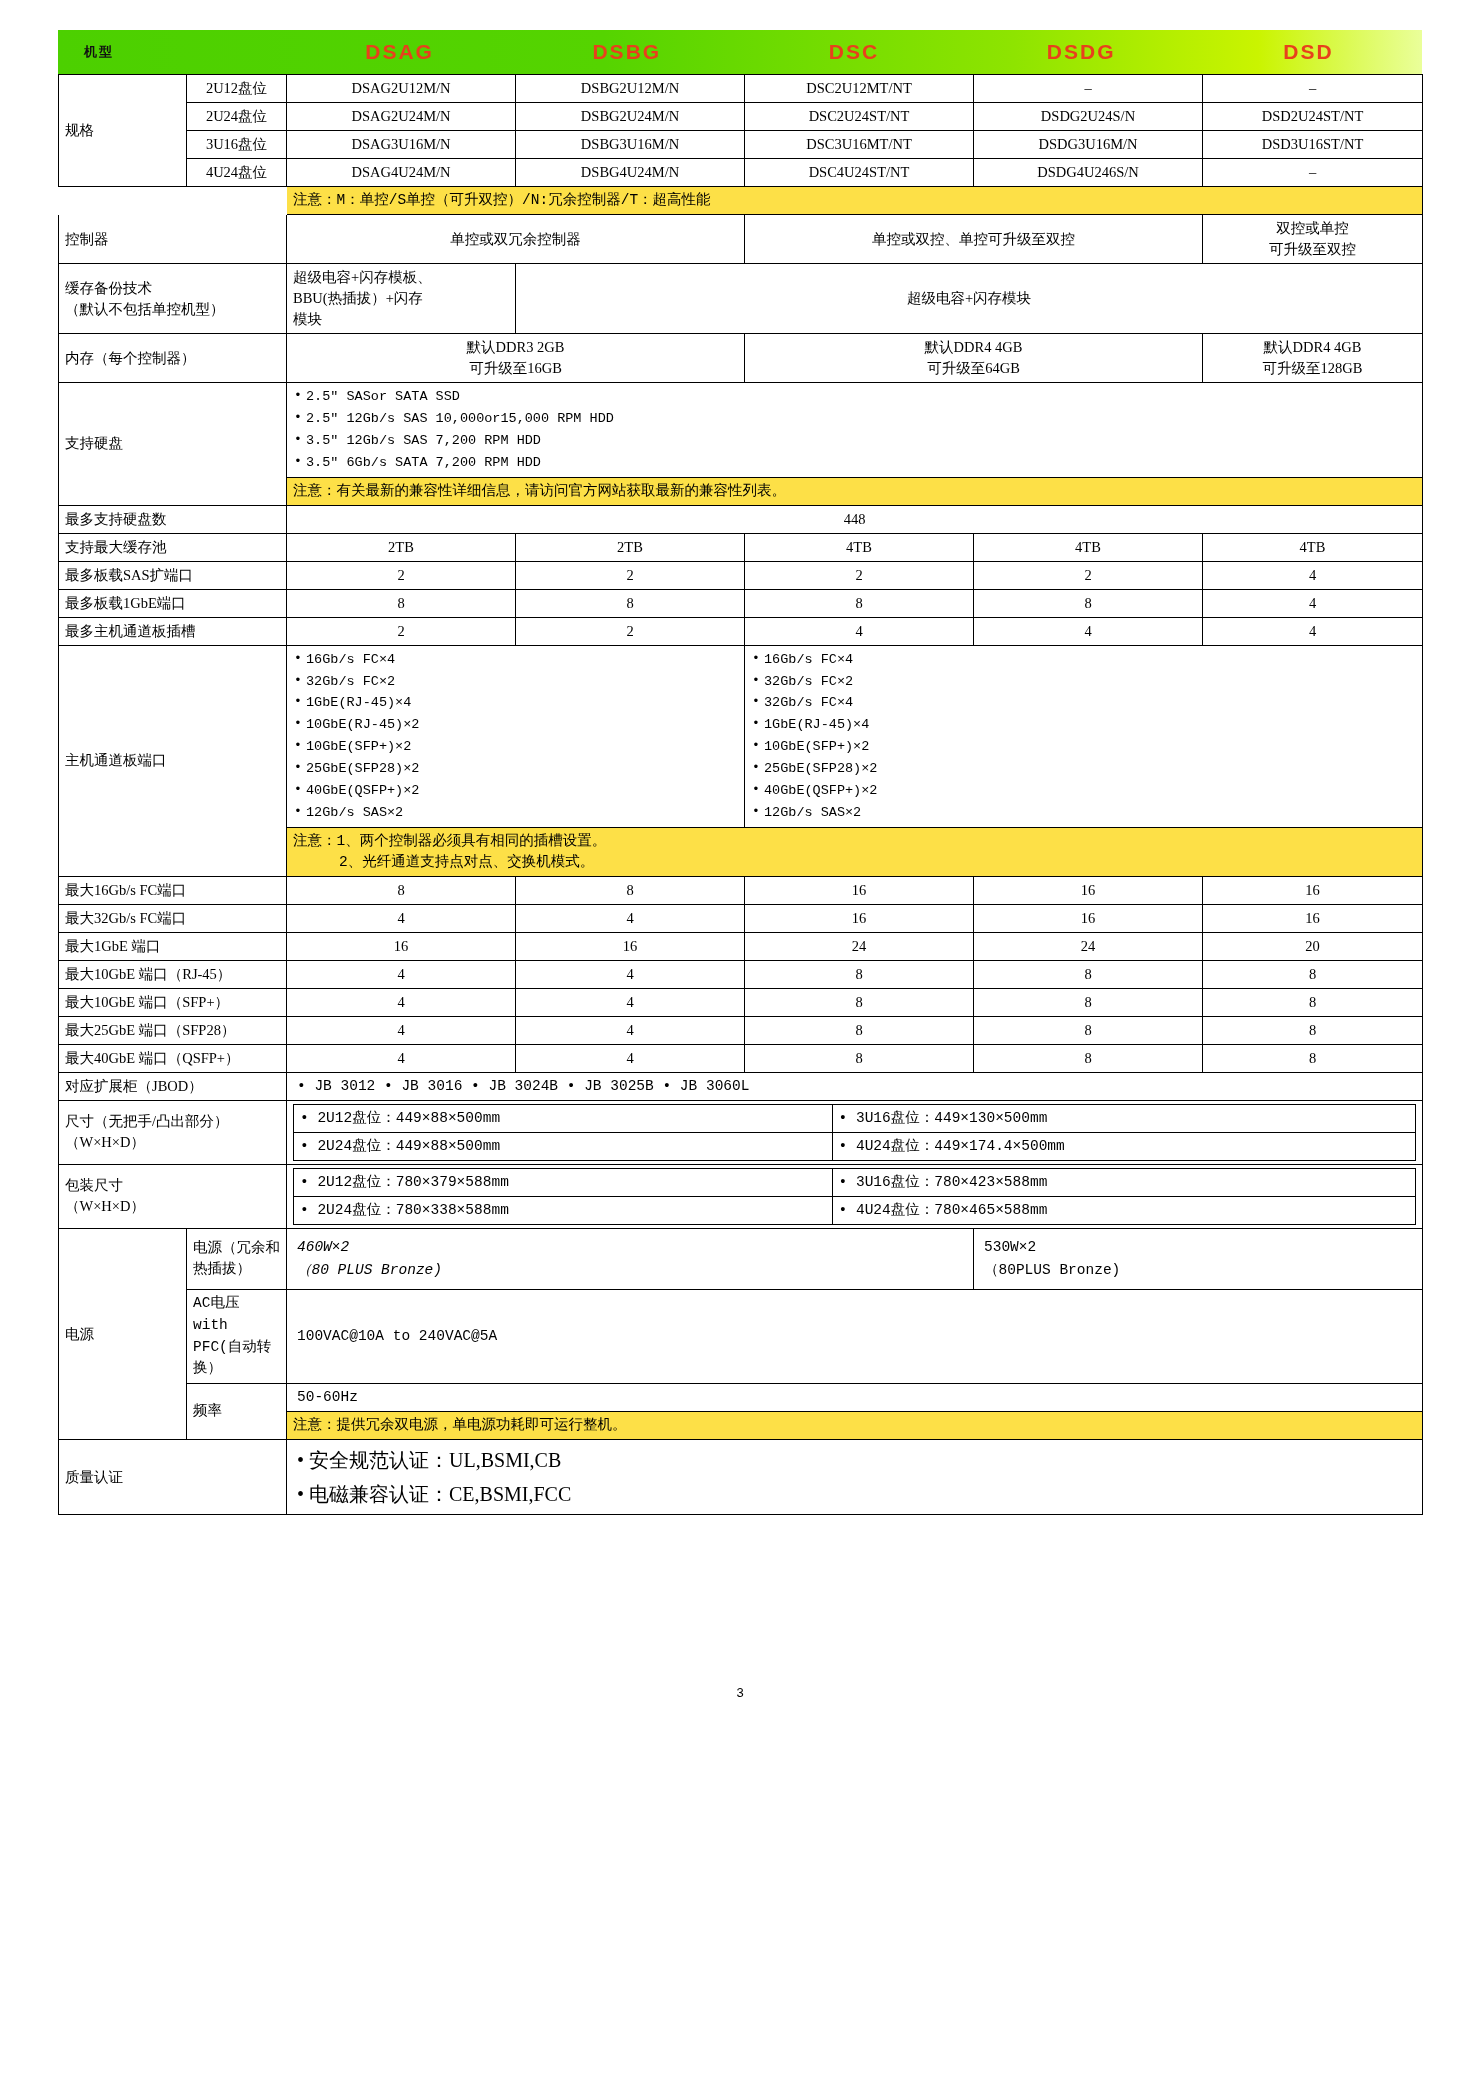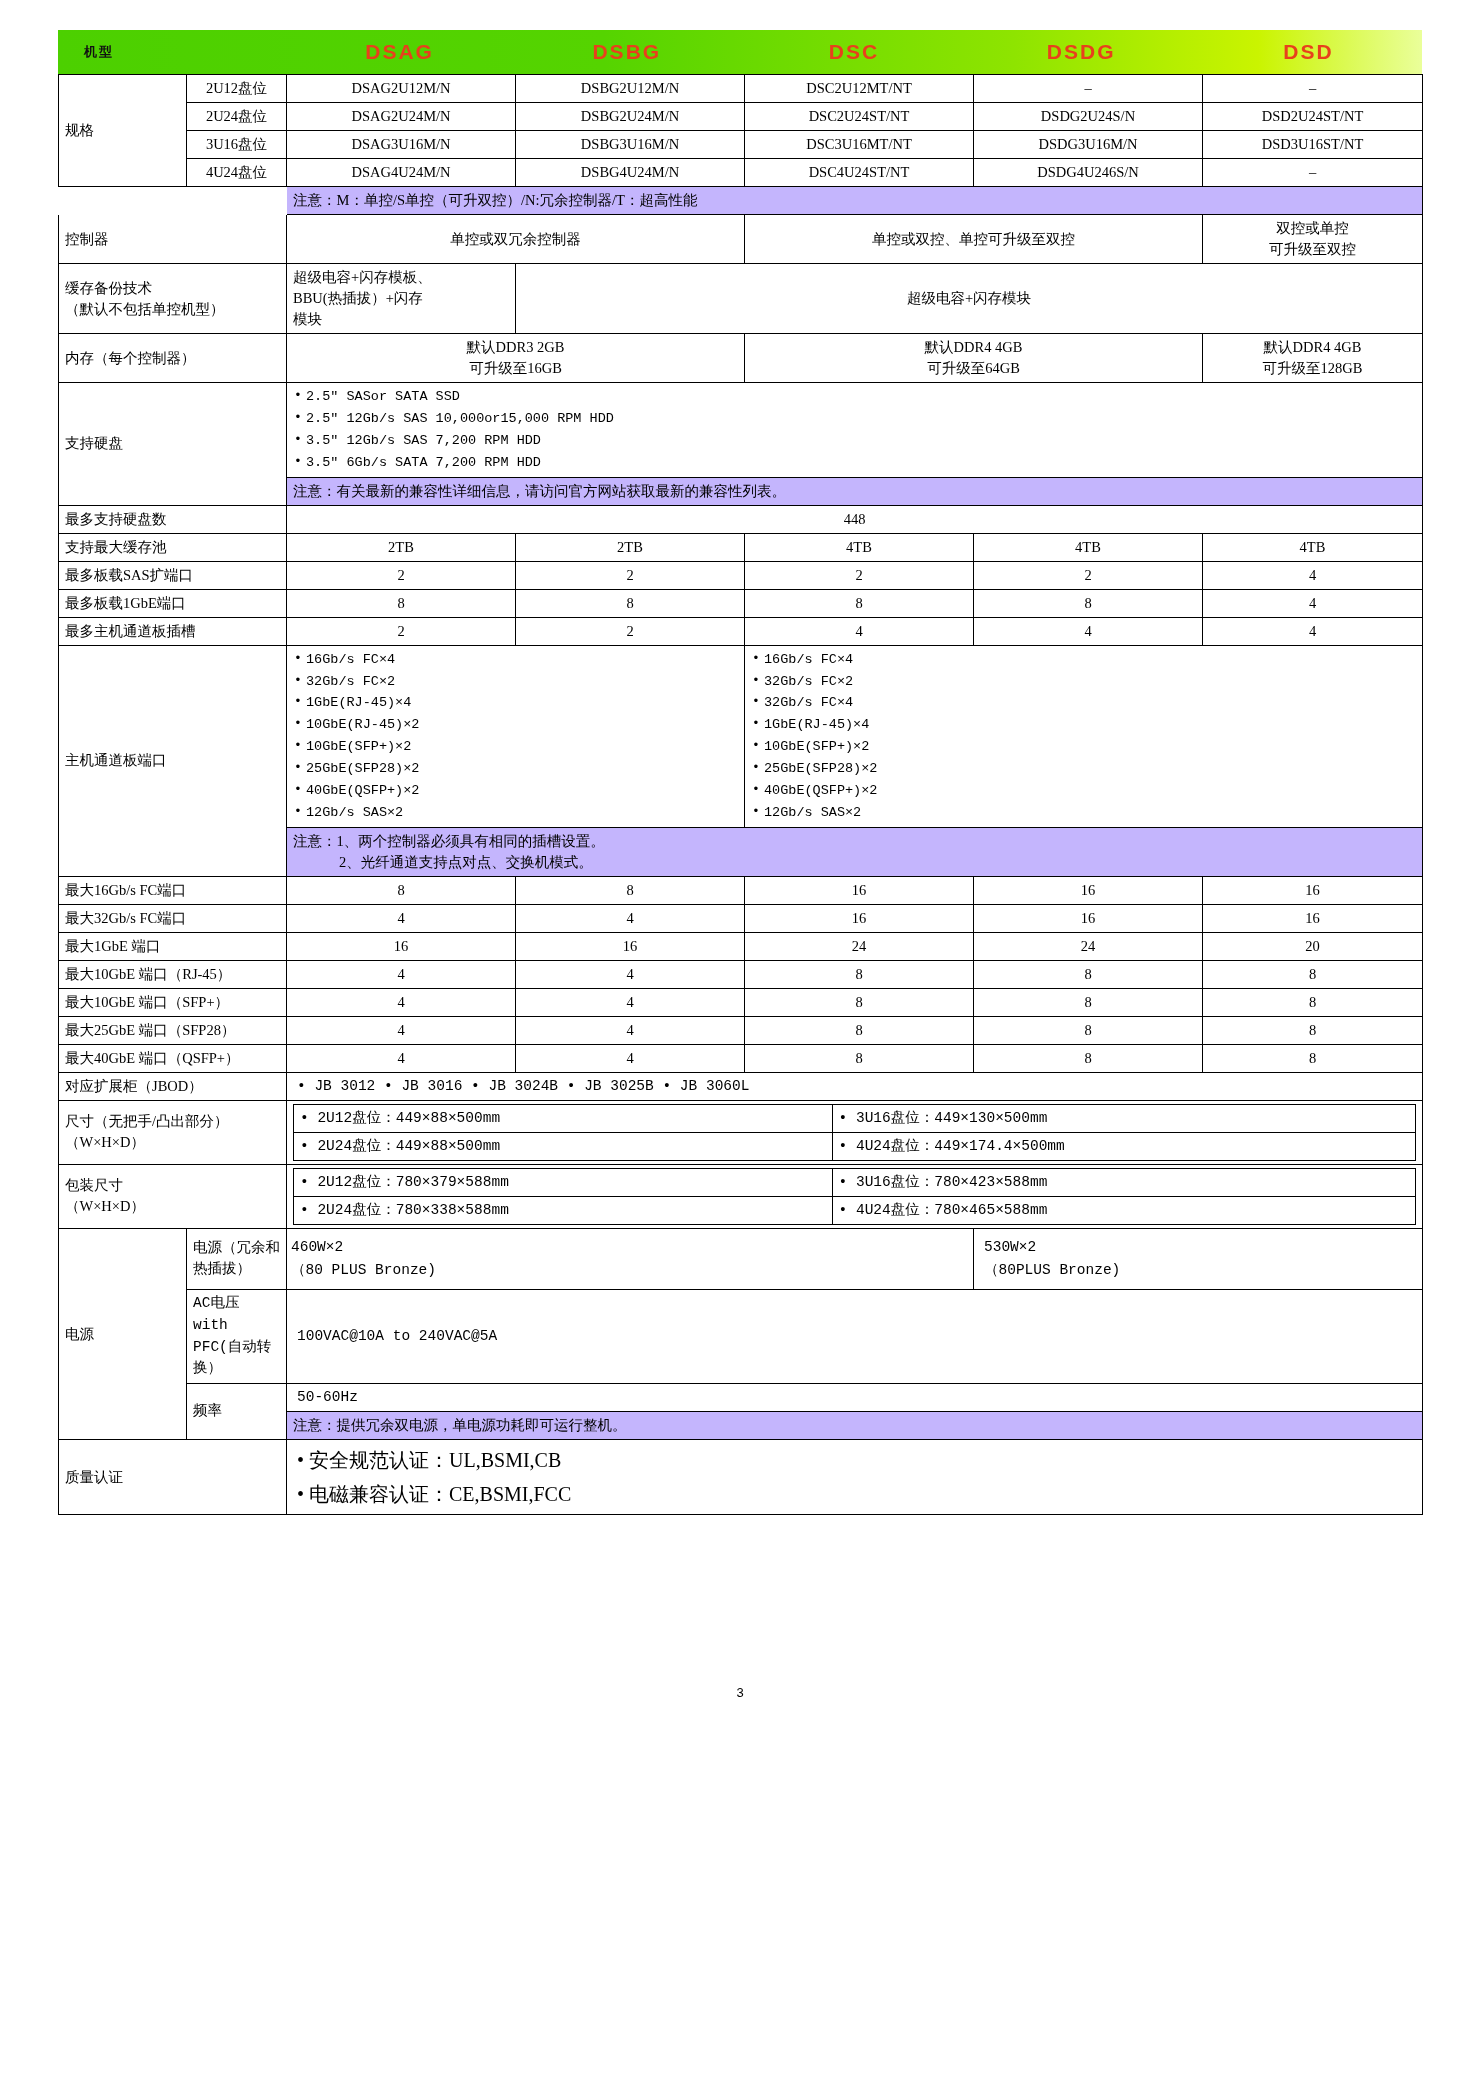--- a/index.html
+++ b/index.html
@@ -13,21 +13,21 @@
     background:linear-gradient(to right,#4cd000 0%,#55d400 40%,#8ee400 70%,#caf400 88%,#eaff9a 100%);}
   .model-bar .mlabel{width:228px;display:flex;align-items:center;font-family:"Liberation Sans",sans-serif;font-weight:bold;font-size:13px;color:#111;padding-left:26px;box-sizing:border-box;letter-spacing:2px;}
   .model-bar .mcol{flex:1;display:flex;align-items:center;justify-content:center;font-family:"Liberation Sans",sans-serif;font-weight:bold;font-size:21px;color:#e8401c;letter-spacing:2px;}
 
   table.spec{border-collapse:collapse;width:100%;table-layout:fixed;}
   table.spec td{border:1px solid #000;font-size:14.5px;padding:3px 6px;vertical-align:middle;line-height:1.45;}
   .c{text-align:center;}
   .l{text-align:left;}
   .rowlabel{font-size:15px;padding-left:12px;}
   .sublabel{font-size:14.5px;text-align:center;}
-  .note{background:#c4b5fd;font-size:14px;padding:5px 10px 5px 12px;text-align:left;}
+  .note{background:#fde047;font-size:14px;padding:5px 10px 5px 12px;text-align:left;font-family:Liberation Mono, monospace;}
   .ul{margin:0;padding:0;list-style:none;}
   .ul li{position:relative;padding-left:13px;font-family:"Liberation Mono",monospace;font-size:13.5px;line-height:1.62;white-space:nowrap;}
   .ul li:before{content:"\2022";position:absolute;left:1px;top:-1px;font-size:13px;}
   .small{font-size:13.5px;font-family:"Liberation Mono",monospace;}
   .ctr-txt{text-align:center;font-size:15px;}
   .twoline{text-align:center;font-size:15px;line-height:1.5;}
   .lefttxt{text-align:left;font-size:14.5px;line-height:1.55;padding-left:10px;}
   .pgnum{text-align:center;font-size:13px;margin-top:170px;font-family:"Liberation Sans",sans-serif;}
   .dim-tbl{width:100%;border-collapse:collapse;}
   .dim-tbl td{border:none;padding:0 2px;font-family:"Liberation Mono",monospace;font-size:13.5px;white-space:nowrap;}
@@ -327,21 +327,21 @@
             <td>• 4U24盘位：780×465×588mm</td>
           </tr>
         </tbody>
             </table>
       </td>
     </tr>
 
     <tr>
       <td rowspan="4" class="rowlabel">电源</td>
       <td class="small" style="text-align:left;padding-left:6px;">电源（冗余和热插拔）</td>
-      <td colspan="3" class="small" style="text-align:left;padding:7px 0 7px 4px;line-height:1.6;">
+      <td colspan="3" class="small" style="text-align:left;padding:7px 0 7px 10px;line-height:1.6;font-style:italic;">
         <span>460W×2</span><br>
         <span>（80 PLUS Bronze)</span>
       </td>
       <td colspan="2" class="small" style="text-align:left;padding:7px 0 7px 10px;line-height:1.6;">
         <span>530W×2</span><br>
         <span>（80PLUS Bronze)</span>
       </td>
     </tr>
     <tr>
       <td class="small" style="text-align:left;padding-left:6px;line-height:1.5;">

